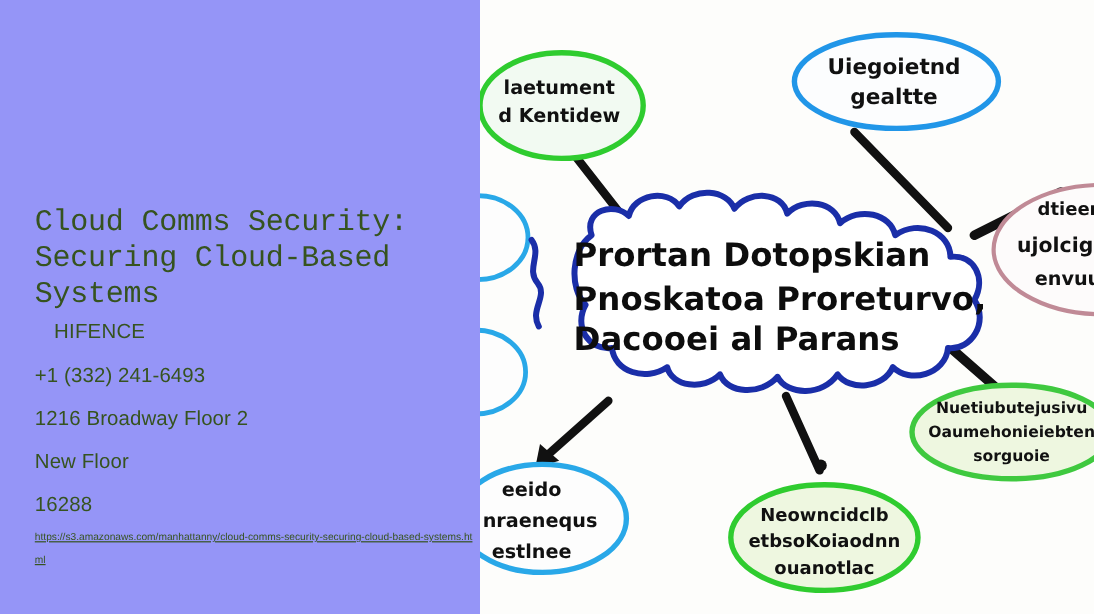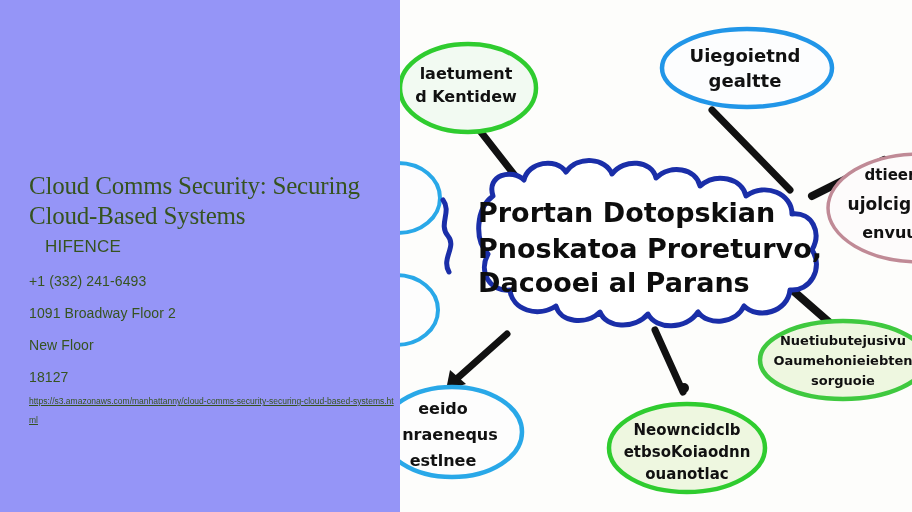--- a/index.html
+++ b/index.html
@@ -28,39 +28,39 @@
 
   
   #panel{
     position:absolute;left:0;top:0;width:400px;height:512px;
     background:#9595f7;
     box-sizing:border-box;
   }
   #panel-inner{position:absolute;left:29px;top:171px;width:360px;}
 
   #title{
-    font-family:Liberation Serif, serif;
+    font-family:Liberation Mono, monospace;
     font-size:25px;
     line-height:30px;
     color:#36531f;
     font-weight:400;
     letter-spacing:-0.2px;
     margin:0 0 6px 0;
     width:350px;
   }
   #brand{
     font-family:"Liberation Sans",sans-serif;
     font-size:17px;
     color:#36531f;
     margin:0 0 5px 16px;
     letter-spacing:0.2px;
   }
   .meta{
     font-family:"Liberation Sans",sans-serif;
-    font-size:14px;
+    font-size:17px;
     color:#36531f;
     margin:16px 0 7px 0;
     letter-spacing:0.1px;
   }
   #url{
     font-family:"Liberation Sans",sans-serif;
     font-size:8.5px;
     color:#36531f;
     line-height:19px;
     margin-top:7px;
@@ -173,22 +173,22 @@
   </div>
 
   <div id="panel">
     <div id="panel-inner">
 
       <h1 id="title">Cloud Comms Security: Securing Cloud-Based Systems</h1>
 
       <div id="brand">HIFENCE</div>
 
       <div class="meta">+1 (332) 241-6493</div>
-      <div class="meta">1091 Broadway Floor 2</div>
+      <div class="meta">1216 Broadway Floor 2</div>
       <div class="meta">New Floor</div>
-      <div class="meta">18127</div>
+      <div class="meta">16288</div>
 
       <div id="url">https://s3.amazonaws.com/manhattanny/cloud-comms-security-securing-cloud-based-systems.html</div>
 
     </div>
   </div>
 
 </div>
 
 </body></html>

